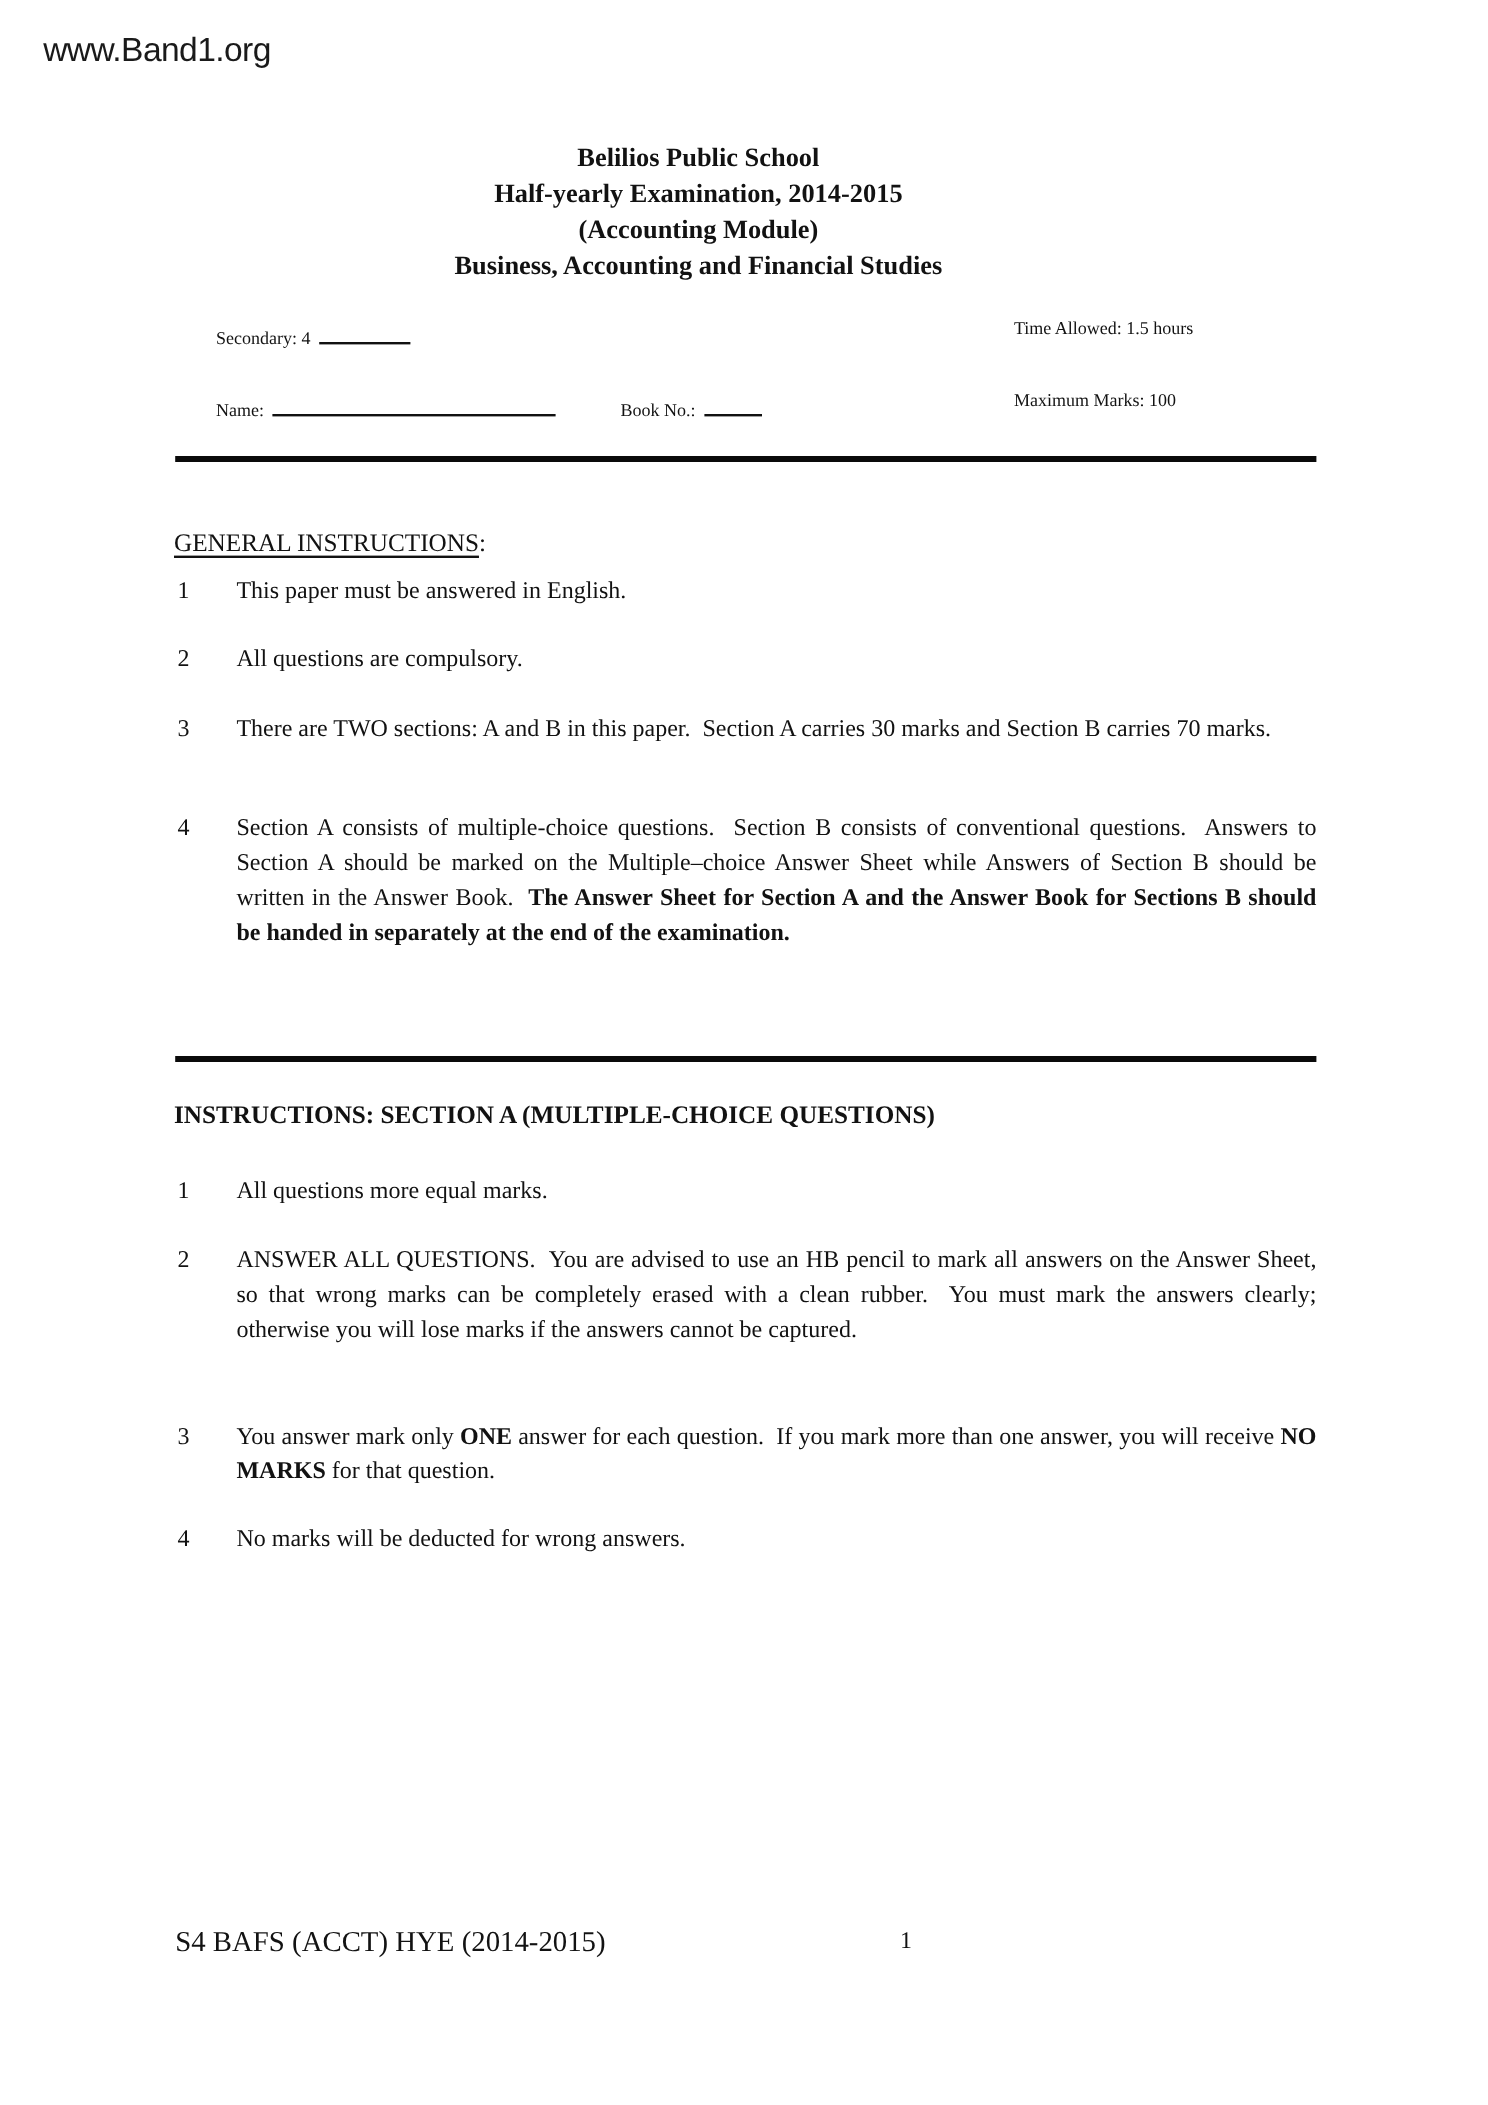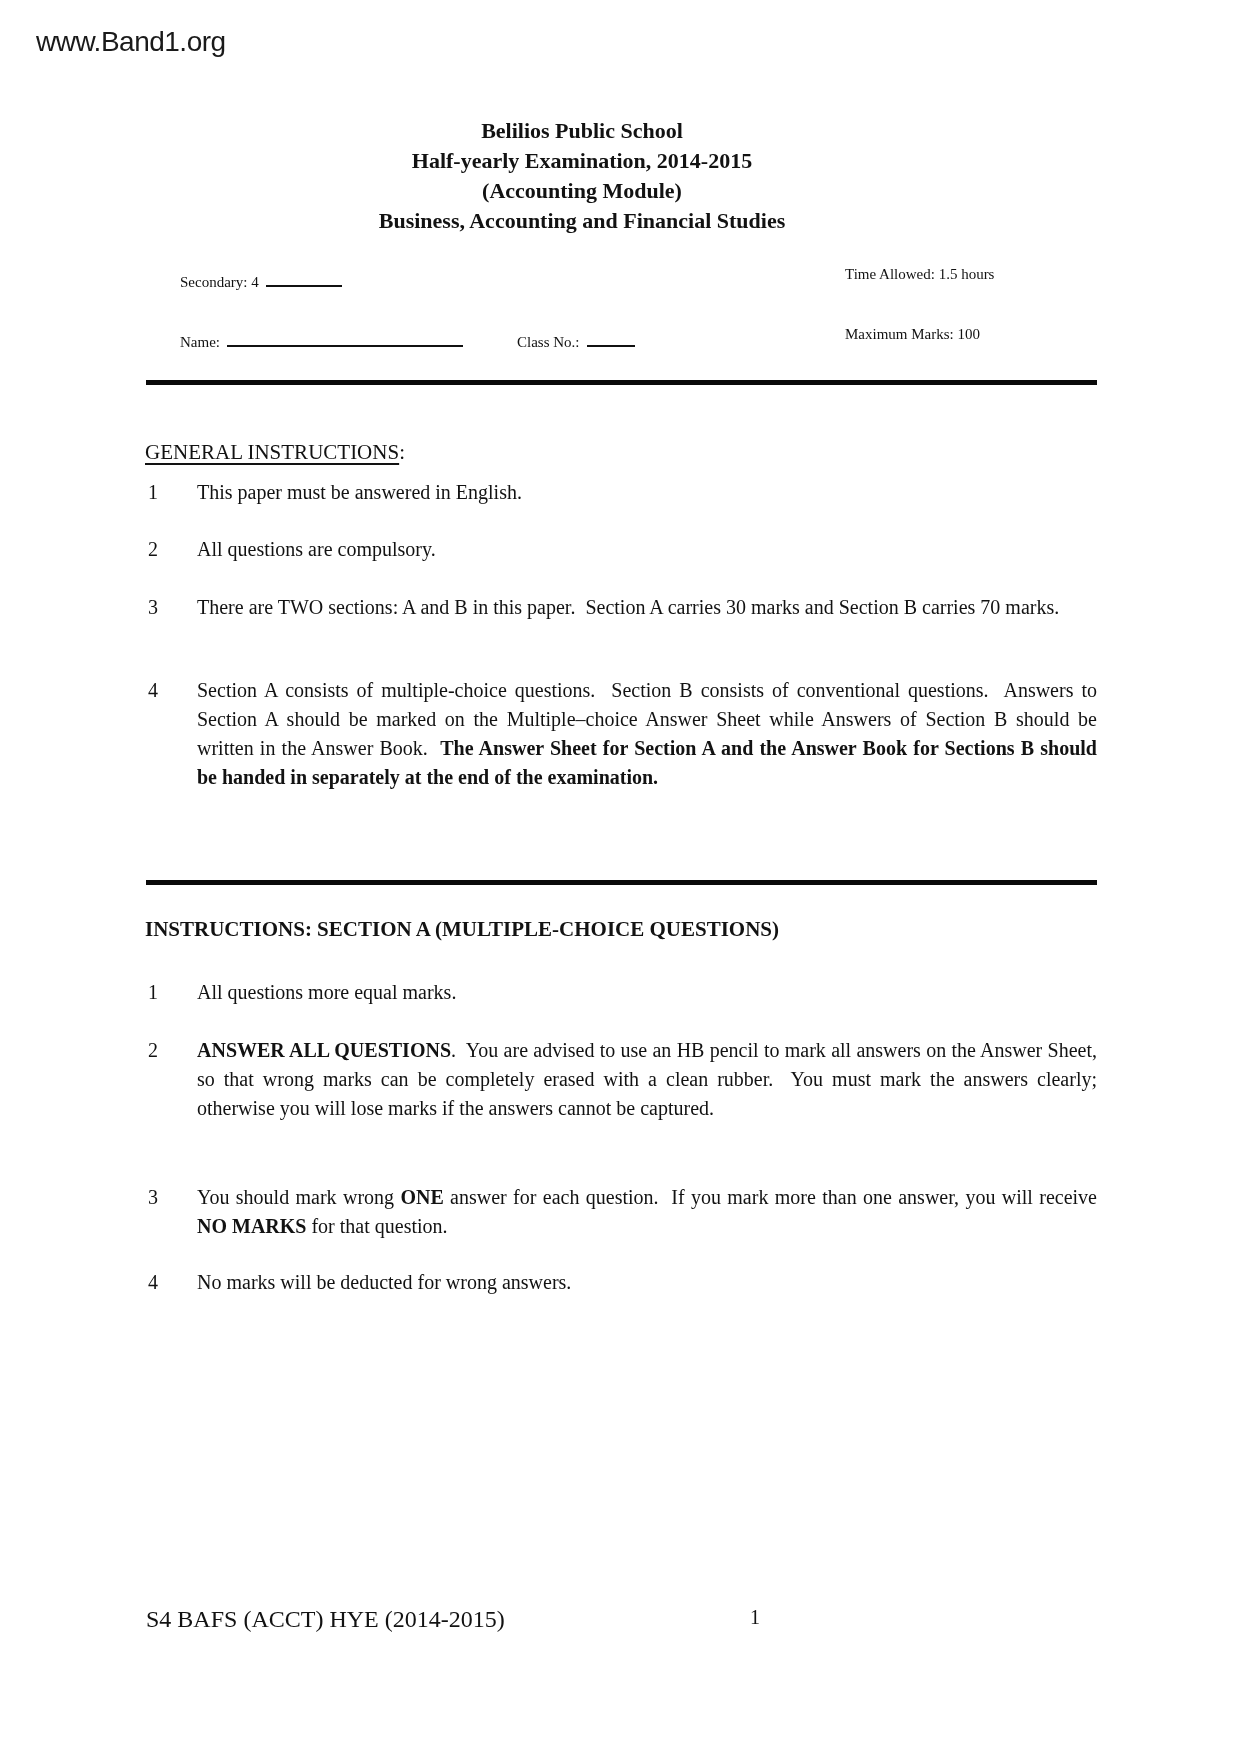--- a/index.html
+++ b/index.html
@@ -60,21 +60,21 @@
 
   <div class="abs info" style="left:145px; top:266px;">
     <span>Secondary: 4</span><span class="blank secondary"></span>
   </div>
   <div class="abs info" style="left:810px; top:266px;">Time Allowed: 1.5 hours</div>
 
   <div class="abs info" style="left:145px; top:326px;">
     <span>Name:</span><span class="blank name"></span>
   </div>
   <div class="abs info" style="left:482px; top:326px;">
-    <span>Class No.:</span><span class="blank classno"></span>
+    <span>Book No.:</span><span class="blank classno"></span>
   </div>
   <div class="abs info" style="left:810px; top:326px;text-align:center;">Maximum Marks: 100</div>
 
   <div class="abs rule" style="top:380px;"></div>
 
   <div class="abs heading" style="top:440px;text-align:center;">
     <span class="underlined">GENERAL INSTRUCTIONS</span><span>:</span>
   </div>
 
   <div class="abs item" style="top:478px;">
@@ -97,25 +97,25 @@
   <div class="abs rule" style="top:880px;"></div>
 
   <div class="abs heading heading-bold" style="top:917px;">INSTRUCTIONS: SECTION A (MULTIPLE-CHOICE QUESTIONS)</div>
 
   <div class="abs item" style="top:978px;">
     <span class="num">1</span>
     <div class="txt"><span>All questions more equal marks.</span></div>
   </div>
   <div class="abs item" style="top:1036px;">
     <span class="num">2</span>
-    <div class="txt"><span style="font-weight: bold;">ANSWER ALL QUESTIONS</span><span>.&nbsp; You are advised to use an HB pencil to mark all answers on the Answer Sheet, so that wrong marks can be completely erased with a clean rubber.&nbsp; You must mark the answers clearly; otherwise you will lose marks if the answers cannot be captured.</span></div>
+    <div class="txt"><span style="font-weight: normal;">ANSWER ALL QUESTIONS</span><span>.&nbsp; You are advised to use an HB pencil to mark all answers on the Answer Sheet, so that wrong marks can be completely erased with a clean rubber.&nbsp; You must mark the answers clearly; otherwise you will lose marks if the answers cannot be captured.</span></div>
   </div>
   <div class="abs item" style="top:1183px;">
     <span class="num">3</span>
-    <div class="txt"><span>You should mark wrong </span><span style="font-weight: bold;">ONE</span><span> answer for each question.&nbsp; If you mark more than one answer, you will receive </span><span style="font-weight: bold;">NO MARKS</span><span> for that question.</span></div>
+    <div class="txt"><span>You answer mark only </span><span style="font-weight: bold;">ONE</span><span> answer for each question.&nbsp; If you mark more than one answer, you will receive </span><span style="font-weight: bold;">NO MARKS</span><span> for that question.</span></div>
   </div>
   <div class="abs item" style="top:1268px;">
     <span class="num">4</span>
     <div class="txt"><span>No marks will be deducted for wrong answers.</span></div>
   </div>
 
   <div class="abs footer-left">S4 BAFS (ACCT) HYE (2014-2015)</div>
   <div class="abs footer-page">1</div>
 
 </div>

